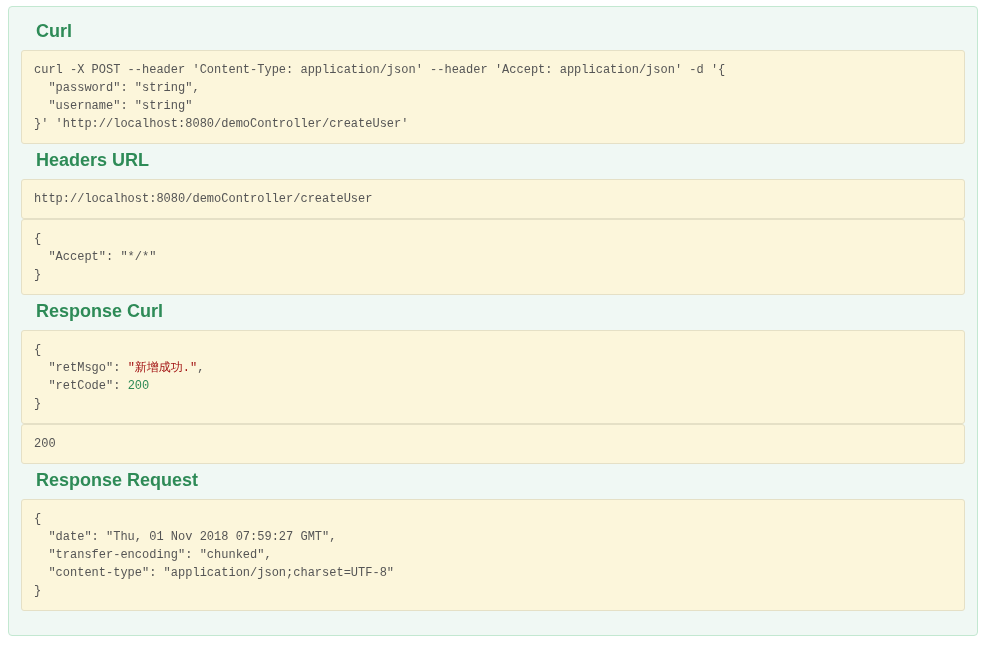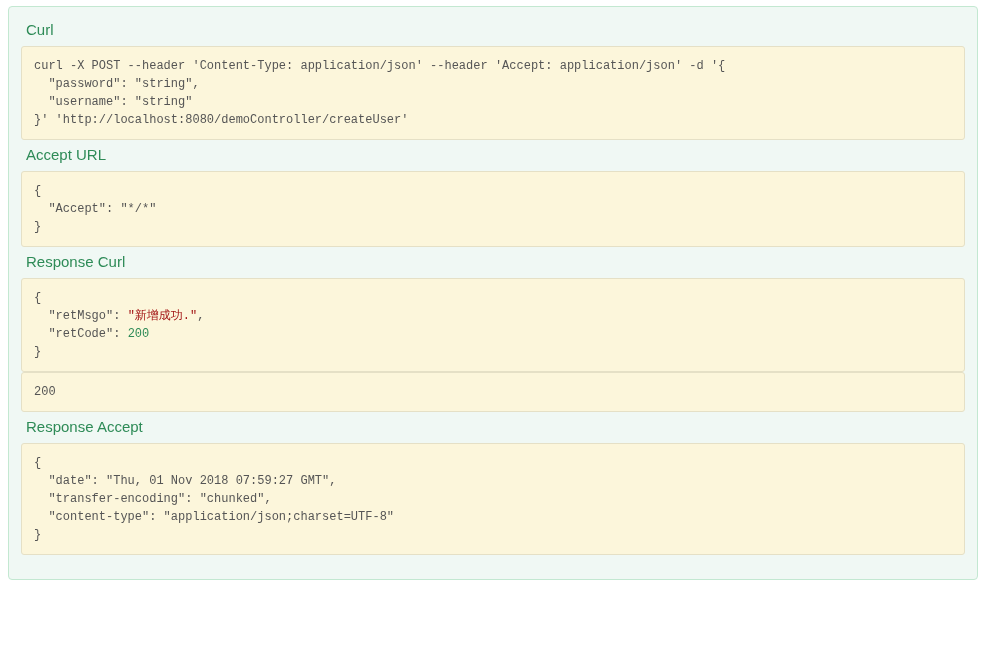--- a/index.html
+++ b/index.html
@@ -13,23 +13,23 @@
   }
   .panel {
     border: 1px solid #c3e8d1;
     border-radius: 4px;
     background: #f0f8f4;
     padding: 8px 12px 16px 12px;
     position: relative;
   }
   .section-title {
     color: #2e8b57;
-    font-size: 15px;
-    font-weight: 400;
-    margin: 6px 0 8px 5px;
+    font-size: 18px;
+    font-weight: 700;
+    margin: 6px 0 8px 15px;
   }
   .code-box {
     background: #fcf6db;
     border: 1px solid #e5e0c6;
     border-radius: 3px;
     padding: 10px 12px;
     font-family: Consolas, "Courier New", monospace;
     font-size: 12px;
     line-height: 1.5;
     color: #555;
@@ -46,34 +46,35 @@
 <body>
 
 <div class="panel">
 
   <div class="section-title">Curl</div>
   <div class="code-box">curl -X POST --header 'Content-Type: application/json' --header 'Accept: application/json' -d '{
   "password": "string",
   "username": "string"
 }' 'http://localhost:8080/demoController/createUser'</div>
 
-  <div class="section-title">Accept URL</div>
+  <div class="section-title">Headers URL</div>
+  <div class="code-box">http://localhost:8080/demoController/createUser</div>
 
   <div class="code-box">{
   "Accept": "*/*"
 }</div>
 
   <div class="section-title">Response Curl</div>
   <div class="code-box response-body-box"><span class="brace">{</span>
   <span class="json-key">"retMsgo"</span>: <span class="json-str">"新增成功."</span>,
   <span class="json-key">"retCode"</span>: <span class="json-num">200</span>
 <span class="brace">}</span></div>
 
   <div class="code-box">200</div>
 
-  <div class="section-title">Response Accept</div>
+  <div class="section-title">Response Request</div>
   <div class="code-box" style="margin-bottom:8px;">{
   "date": "Thu, 01 Nov 2018 07:59:27 GMT",
   "transfer-encoding": "chunked",
   "content-type": "application/json;charset=UTF-8"
 }</div>
 
 </div>
 
 </body></html>

